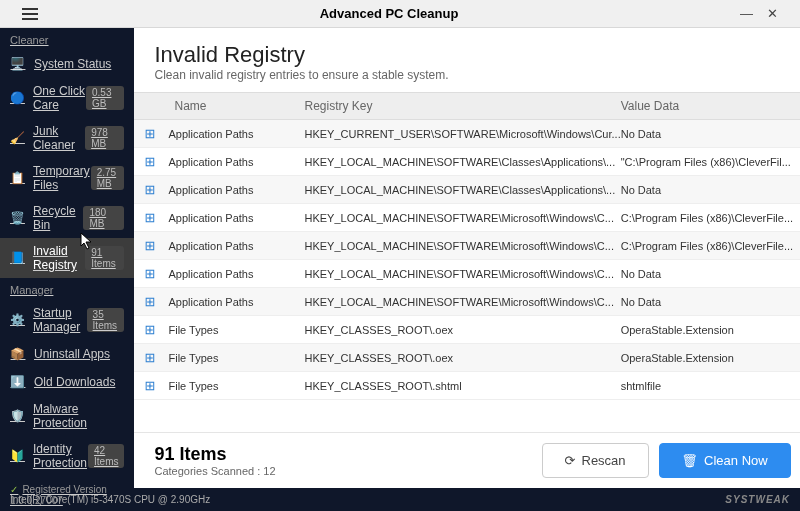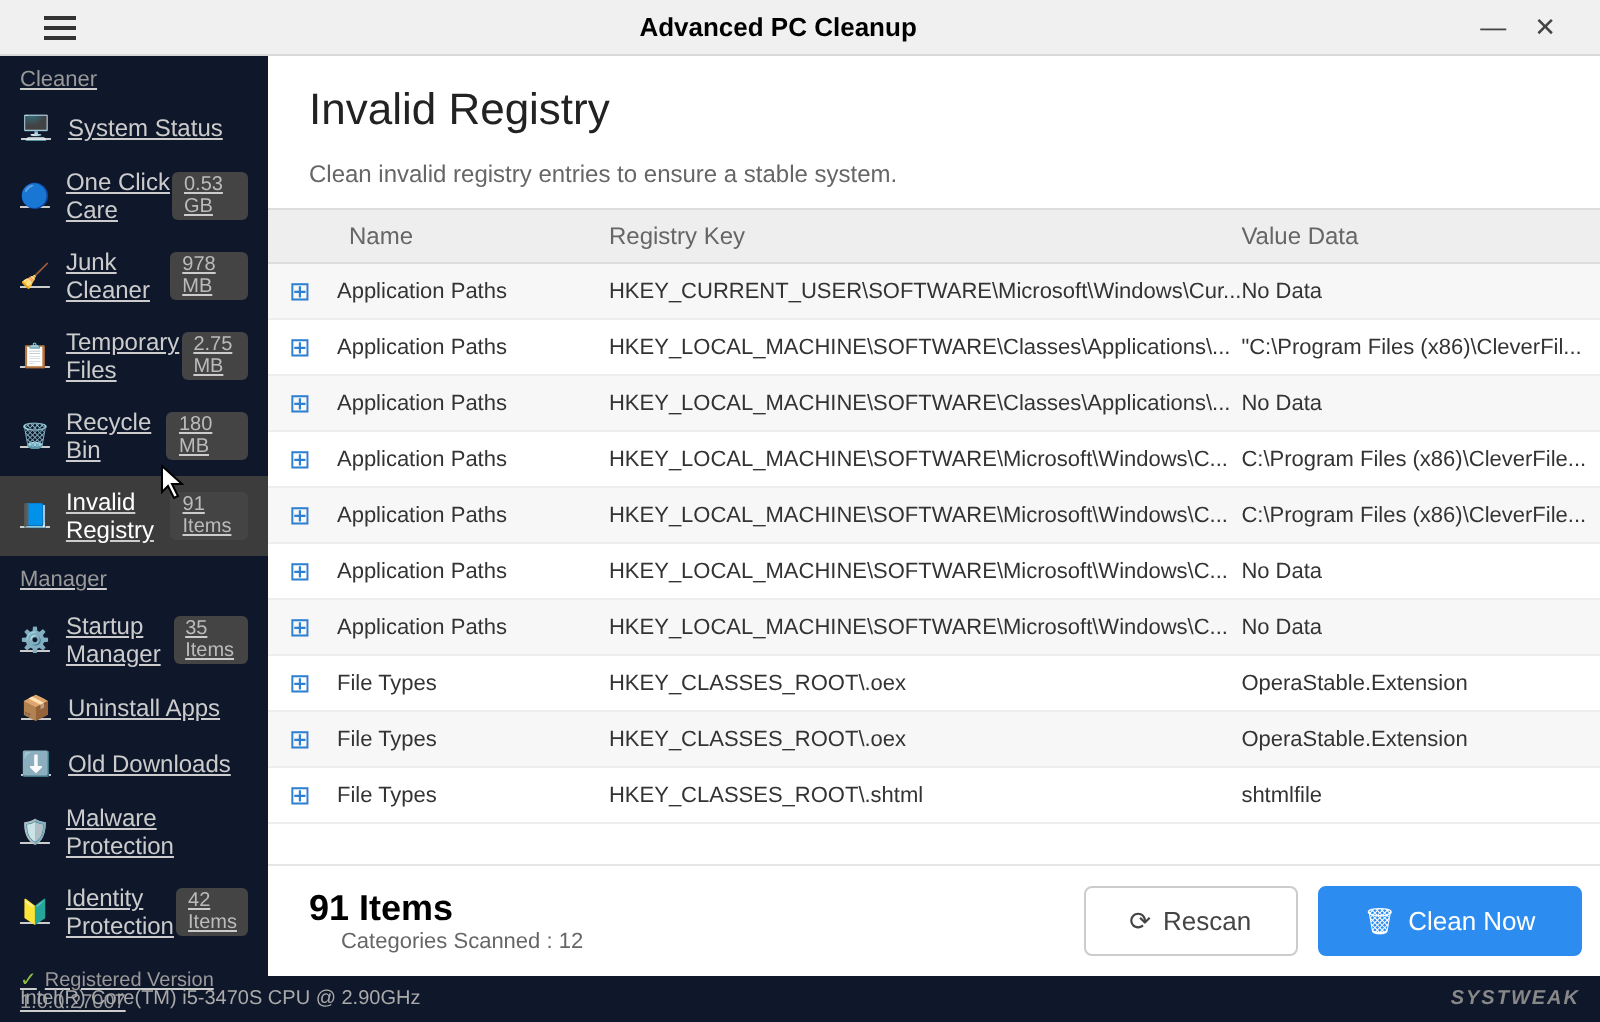--- a/index.html
+++ b/index.html
@@ -17,36 +17,36 @@
 .nav li{display:flex;align-items:center;justify-content:space-between;padding:6px 10px;font-size:12px;cursor:pointer;}
 .nav li.active{background:#3c3c3c;color:#fff;}
 .nav li .l{display:flex;align-items:center;gap:8px;}
 .nav li .r{background:#444;color:#bbb;font-size:10px;padding:1px 6px;border-radius:3px;}
 .ico{width:16px;height:16px;display:inline-flex;align-items:center;justify-content:center;color:#fff;}
 .footer-side{margin-top:auto;padding:8px 10px;font-size:10px;color:#999;}
 .footer-side .check{color:#8fbf47;margin-right:4px;}
 .main{flex:1;display:flex;flex-direction:column;}
 .header{padding:14px 20px 10px;}
 .header h1{font-size:22px;font-weight:400;color:#222;}
-.header p{font-size:12px;color:#666;margin-top:12px;}
+.header p{font-size:12px;color:#666;margin-top:0;}
 .table{flex:1;overflow:auto;}
 .thead{display:flex;background:#eee;padding:6px 10px;font-size:12px;color:#666;border-top:1px solid #ddd;border-bottom:1px solid #ddd;}
 .thead .c1{width:160px;padding-left:30px;}
 .thead .c2{flex:1;}
 .thead .c3{width:180px;}
 .row{display:flex;align-items:center;padding:6px 10px;font-size:11px;color:#333;border-bottom:1px solid #eee;}
 .row:nth-child(odd){background:#f7f7f7;}
 .row .rico{width:24px;color:#2d7fd1;font-size:13px;}
 .row .c1{width:136px;white-space:nowrap;overflow:hidden;text-overflow:ellipsis;}
 .row .c2{flex:1;white-space:nowrap;overflow:hidden;text-overflow:ellipsis;}
 .row .c3{width:180px;white-space:nowrap;overflow:hidden;text-overflow:ellipsis;}
 .bottombar{display:flex;align-items:center;justify-content:space-between;padding:10px 20px;border-top:1px solid #e5e5e5;}
 .bottombar .summary .count{font-size:18px;font-weight:600;}
 .bottombar .summary .count b{font-weight:700;}
-.bottombar .summary .cats{font-size:11px;color:#666;margin-left:16px;}
+.bottombar .summary .cats{font-size:11px;color:#666;}
 .bottombar .actions{display:flex;gap:10px;}
 .btn{padding:9px 22px;border-radius:4px;font-size:13px;cursor:pointer;display:flex;align-items:center;gap:6px;border:1px solid #ccc;background:#fff;color:#444;}
 .btn.primary{background:#2d8cf0;border-color:#2d8cf0;color:#fff;}
 .statusbar{height:23px;background:#0f172a;color:#aaa;font-size:10px;display:flex;align-items:center;justify-content:space-between;padding:0 10px;}
 .statusbar .brand{font-style:italic;font-weight:bold;color:#888;letter-spacing:1px;}
 .cursor{position:absolute;left:80px;top:232px;width:14px;height:18px;pointer-events:none;}
 svg{display:block;}
 </style>
 </head>
 <body>

